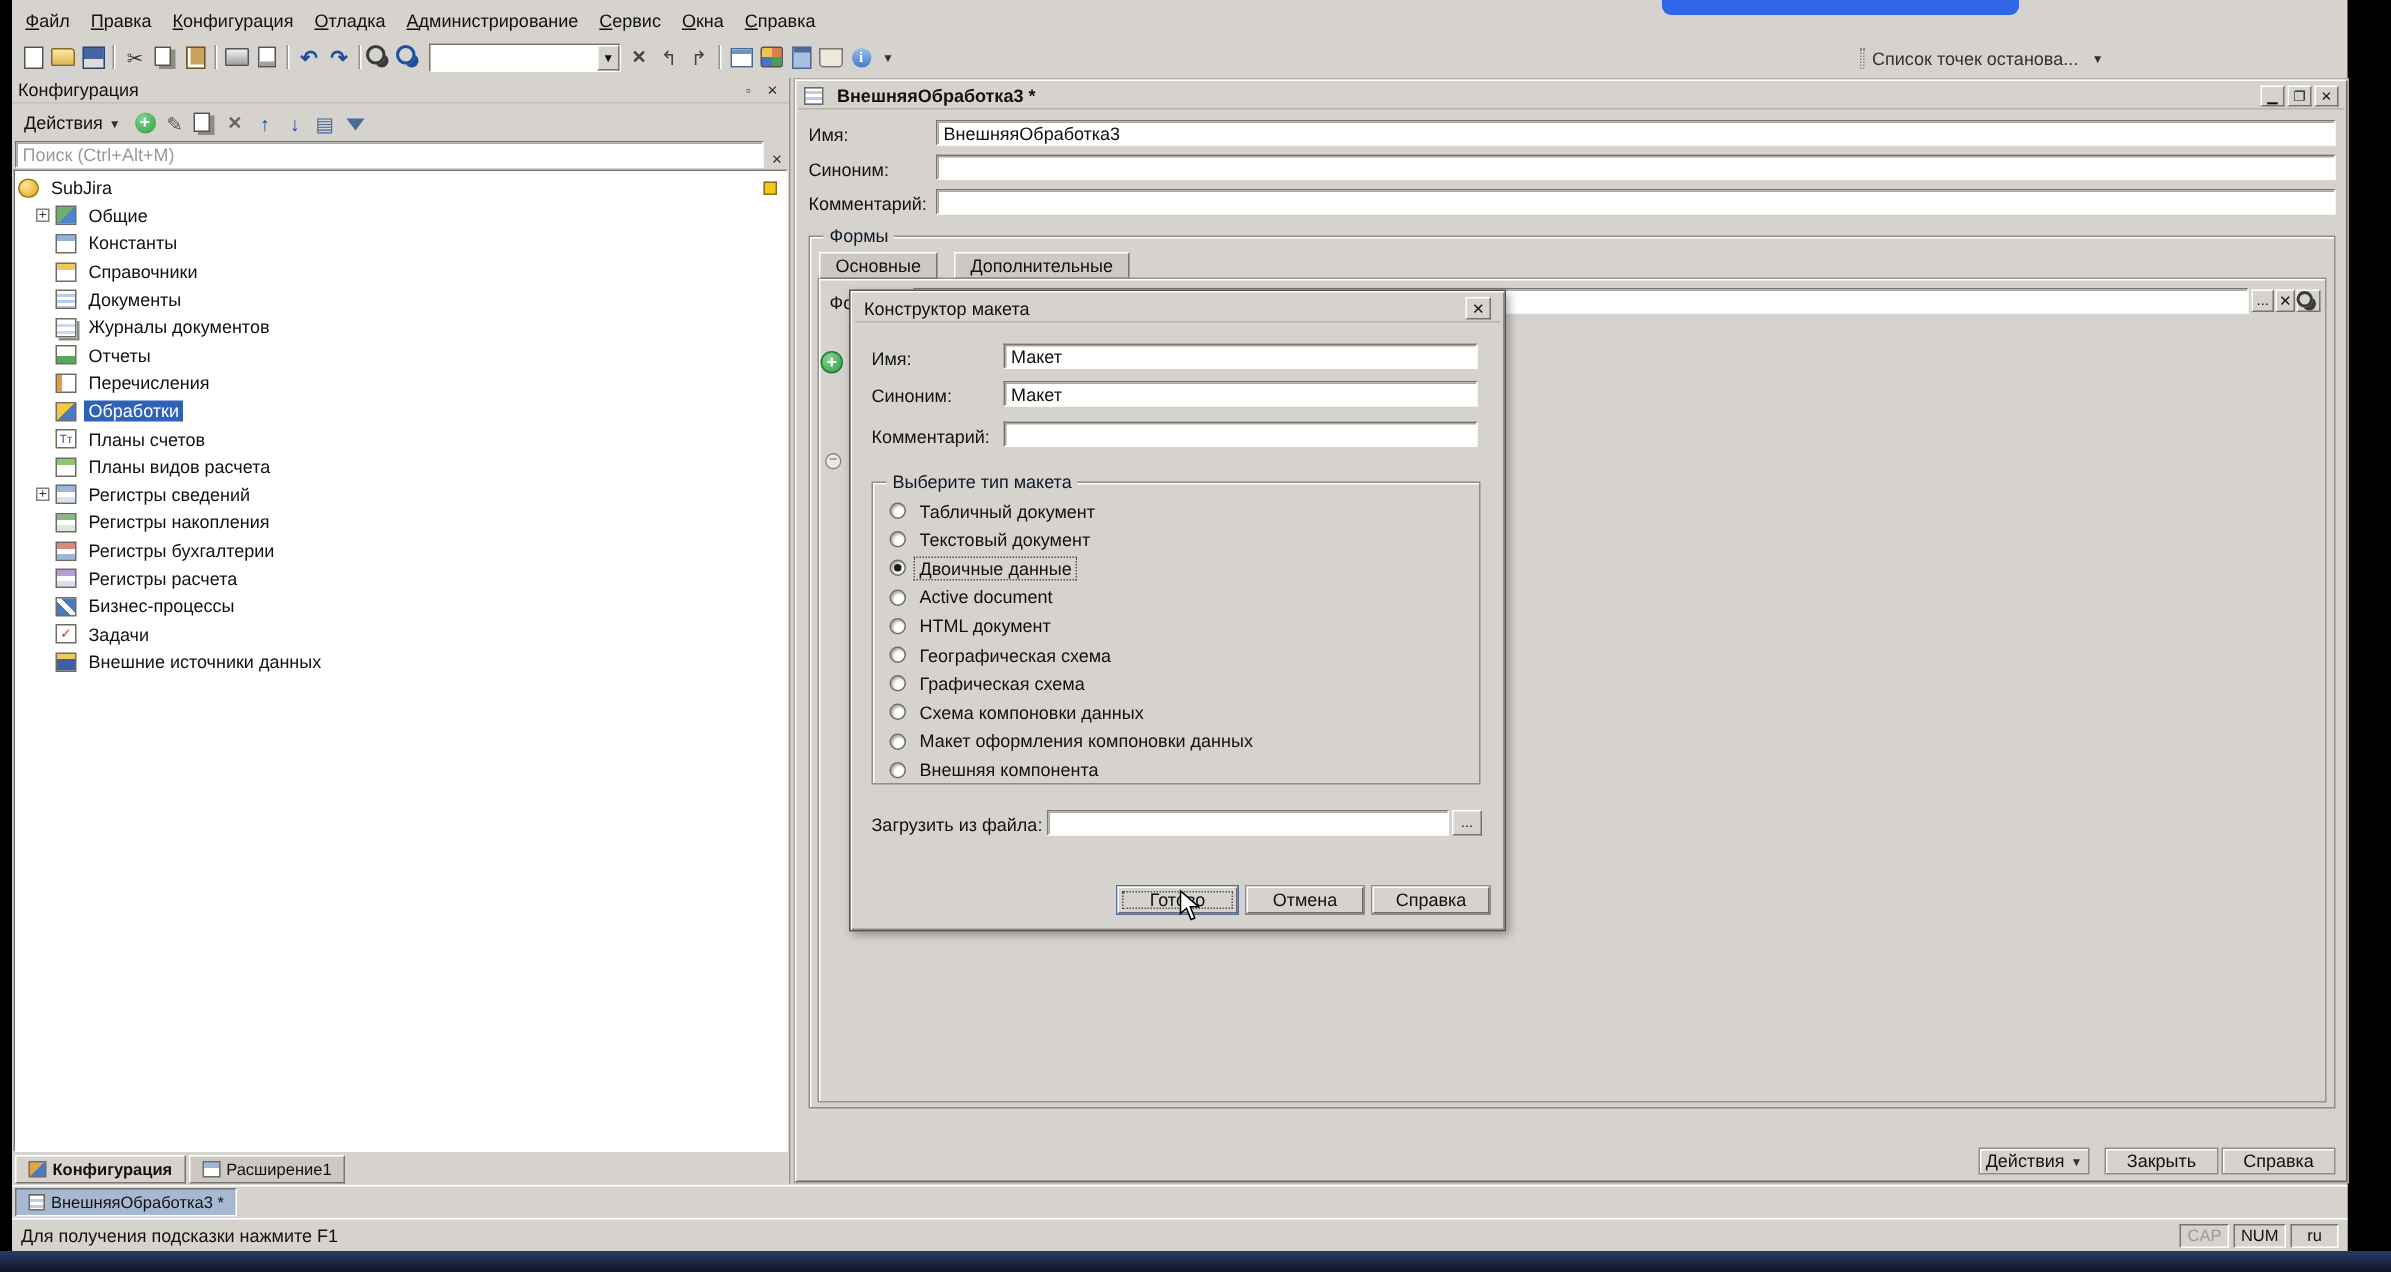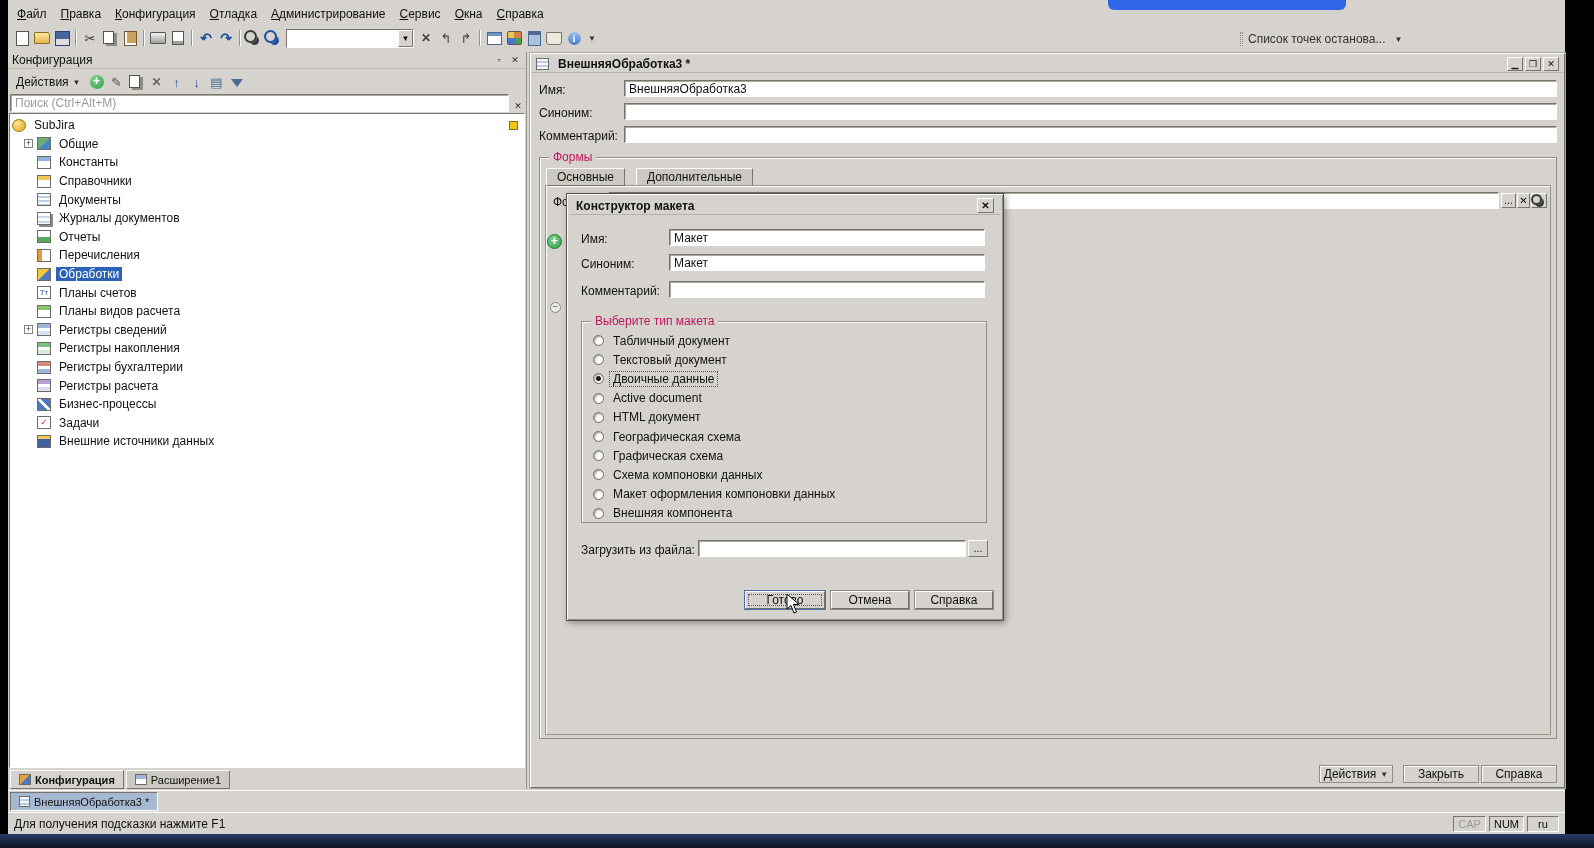--- a/index.html
+++ b/index.html
@@ -99,32 +99,32 @@
 .ptab.active{background:#d6d3ce;font-weight:bold}
 .ptab .ticon{width:12px;height:11px;margin:0}
 
 .mdiwin{position:absolute;left:522px;top:53px;width:1035px;height:735px;background:#d6d3ce;border:1px solid;border-color:#fff #6e6c64 #6e6c64 #fff;box-shadow:0 0 0 1px #aba8a1}
 .mdi-title{position:absolute;left:1px;top:1px;right:1px;height:18px;display:flex;align-items:center;padding:0 4px;border-bottom:1px solid #b5b2ab;background:#d6d3ce}
 .mdi-title-text{font-weight:bold;margin-left:4px}
 .winbtns{margin-left:auto;display:flex;gap:2px}
 .wbtn{width:16px;height:14px;font-size:9px;display:flex;align-items:center;justify-content:center}
 .lblrow{position:absolute;white-space:nowrap}
 .frame{position:absolute;border:1px solid #908e86;box-shadow:inset 1px 1px 0 #fff}
-.framecap{position:absolute;background:#d6d3ce;padding:0 4px;color:#be185d;font-size:12px}
+.framecap{position:absolute;background:#d6d3ce;padding:0 4px;color:#0f172a;font-size:12px}
 .ftab{position:absolute;display:flex;align-items:center;justify-content:center;font-size:12px}
 .ftab.active{background:#d6d3ce;border:1px solid;border-color:#fff #77756d #d6d3ce #fff;z-index:2;font-weight:normal}
 .ftab.inactive{background:#ccc9c2;border:1px solid;border-color:#fff #77756d #77756d #fff}
 .pane{position:absolute;border:1px solid #97948c;box-shadow:inset 1px 1px 0 #fff}
 .smallbtn{position:absolute;background:#d6d3ce;border:1px solid;border-color:#fff #77756d #77756d #fff;display:flex;align-items:center;justify-content:center;font-size:10px}
 .addbtn{position:absolute;width:15px;height:15px;border-radius:50%;background:radial-gradient(circle at 35% 30%,#7ed48a,#2f9e44);color:#fff;font-weight:bold;font-size:12px;line-height:13px;text-align:center;border:1px solid #22763a}
 .minusbtn{position:absolute;width:11px;height:11px;border-radius:50%;border:1px solid #8a887f;color:#6e6c64;font-size:10px;line-height:8px;text-align:center;background:#eceae5}
 .mag::before{content:"";display:block;width:7px;height:7px;border:2px solid #3a3a3a;border-radius:50%;box-shadow:3px 3px 0 -1px #3a3a3a;margin:-3px 3px 0 -3px}
 
 .dialog{position:absolute;left:566px;top:193px;width:438px;height:428px;background:#d6d3ce;border:1px solid #55534e;box-shadow:inset 1px 1px 0 #fff,inset -1px -1px 0 #8d8b84,2px 2px 6px rgba(0,0,0,.35);z-index:50}
-.dtitle{position:absolute;left:3px;top:3px;right:3px;height:18px;display:flex;align-items:center;padding:0 6px;font-weight:bold;border-bottom:1px solid #b5b2ab}
+.dtitle{position:absolute;left:3px;top:3px;right:3px;height:18px;display:flex;align-items:center;padding:0 6px;font-weight:normal;border-bottom:1px solid #b5b2ab}
 .dclose{margin-left:auto;width:17px;height:15px;font-size:10px;display:flex;align-items:center;justify-content:center}
 .radio-row{display:flex;align-items:center;height:19.2px;padding-left:12px;gap:6px}
 .rdot{width:11px;height:11px;border-radius:50%;background:#fff;border:1px solid #6e6c64;box-shadow:inset 1px 1px 2px #a3a19a;position:relative;flex:none}
 .rdot.on::after{content:"";position:absolute;left:2px;top:2px;width:5px;height:5px;border-radius:50%;background:#1a1a1a}
 .rlabel{padding:0 3px;white-space:nowrap}
 .rlabel.focus{outline:1px dotted #555}
 .dbtn{position:absolute;height:18px;background:#d6d3ce;border:1px solid;border-color:#fff #6e6c64 #6e6c64 #fff;box-shadow:0 0 0 1px #8d8b84;display:flex;align-items:center;justify-content:center;font-size:12px}
 .dbtn.default{box-shadow:0 0 0 1px #4d6fa8;outline:1px dotted #555;outline-offset:-4px}
 
 .wintabbar{position:absolute;left:0;top:790px;width:1557px;height:22px;background:#d6d3ce;border-top:1px solid #fff;display:flex;align-items:flex-start;padding:1px 0 0 2px}

